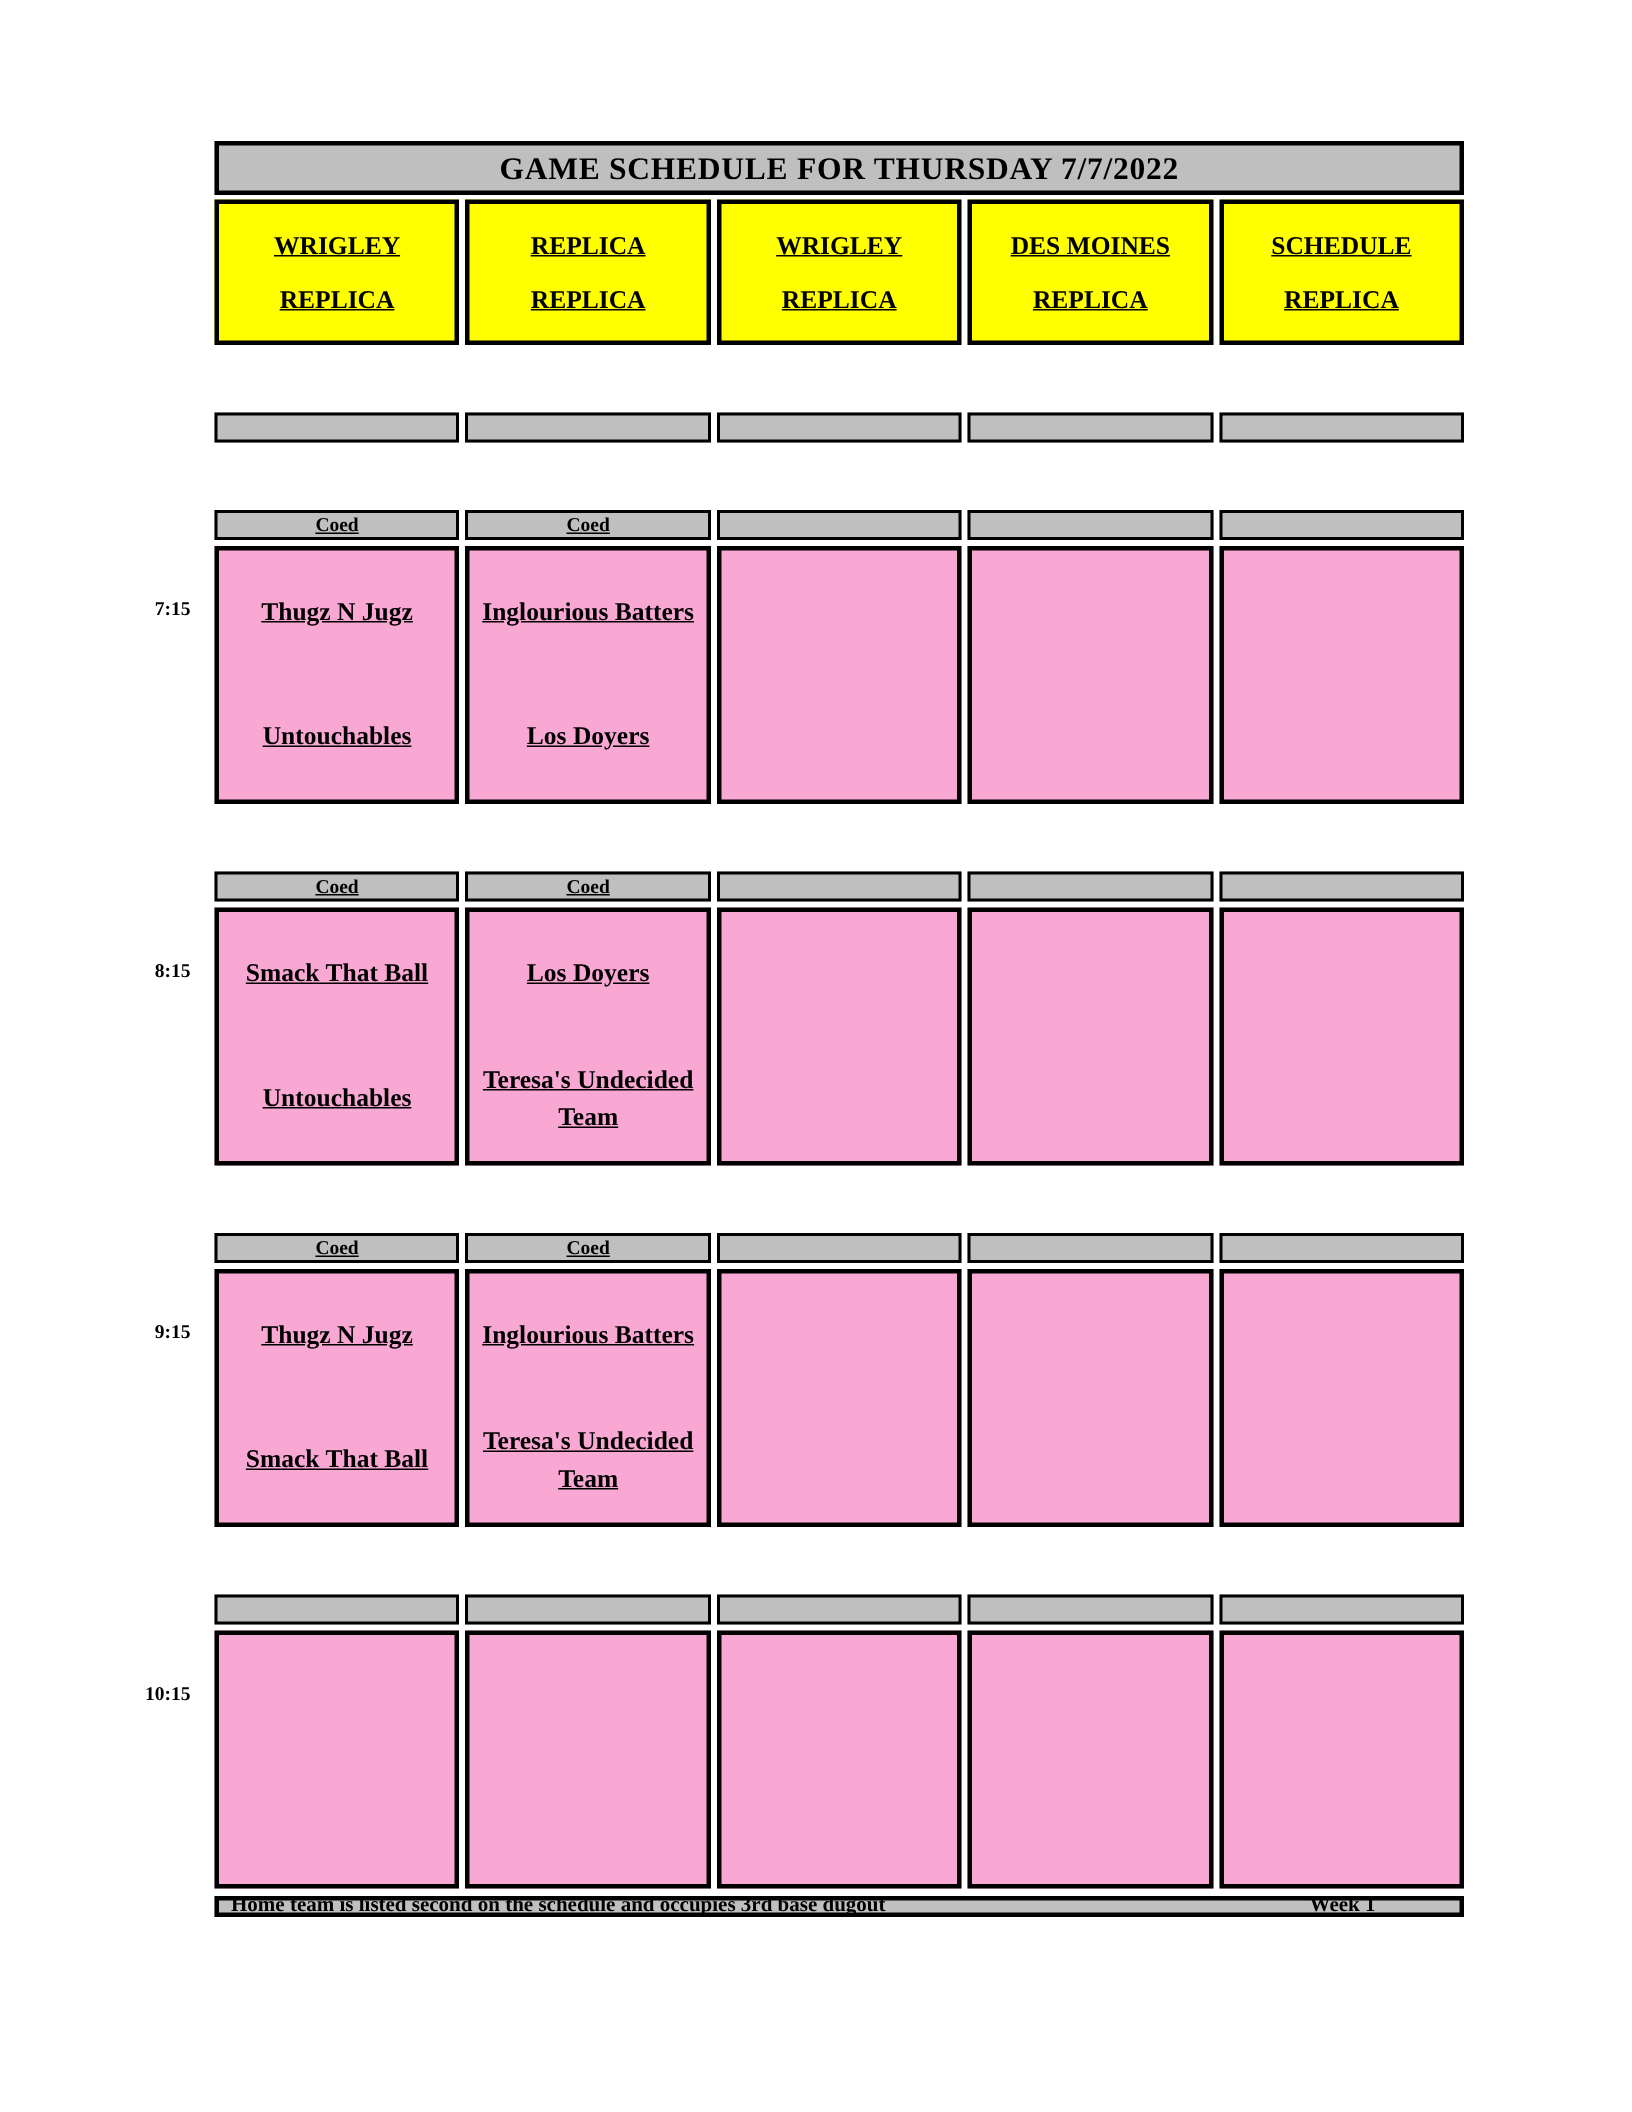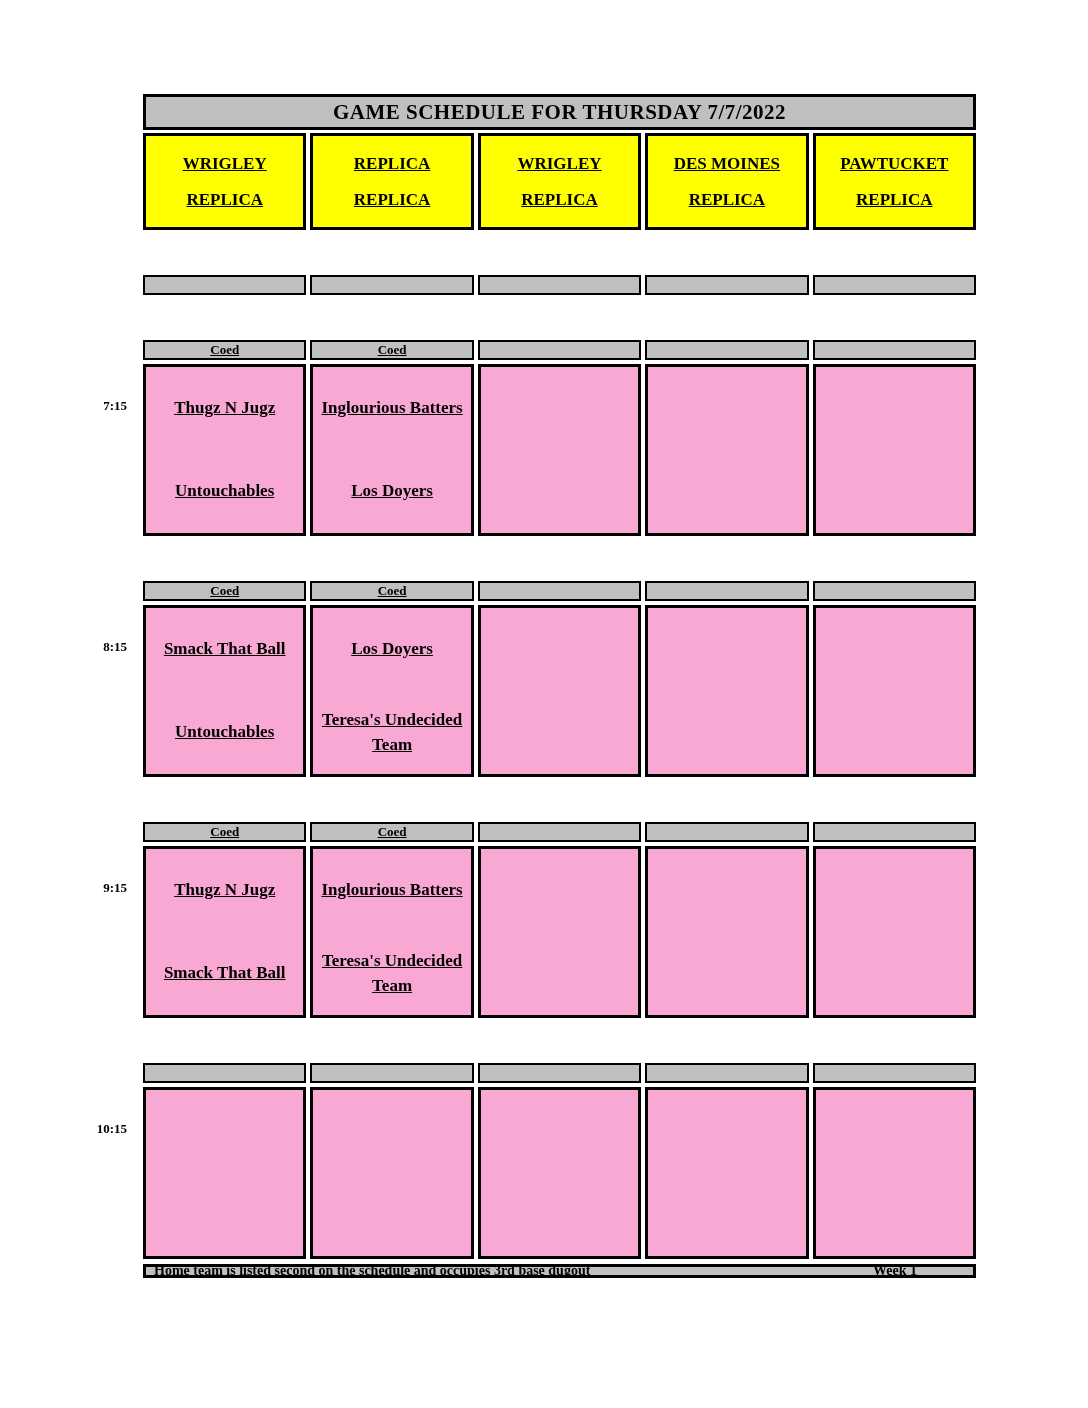--- a/index.html
+++ b/index.html
@@ -104,21 +104,21 @@
         </div>
         <div class="header-cell">
           <div>WRIGLEY</div>
           <div>REPLICA</div>
         </div>
         <div class="header-cell">
           <div>DES MOINES</div>
           <div>REPLICA</div>
         </div>
         <div class="header-cell">
-          <div>PAWTUCKET</div>
+          <div>SCHEDULE</div>
           <div>REPLICA</div>
         </div>
       </div>
     <div id="rows">
         <div class="row bar-row">
           <div class="bar-cell"></div>
           <div class="bar-cell"></div>
           <div class="bar-cell"></div>
           <div class="bar-cell"></div>
           <div class="bar-cell"></div>

